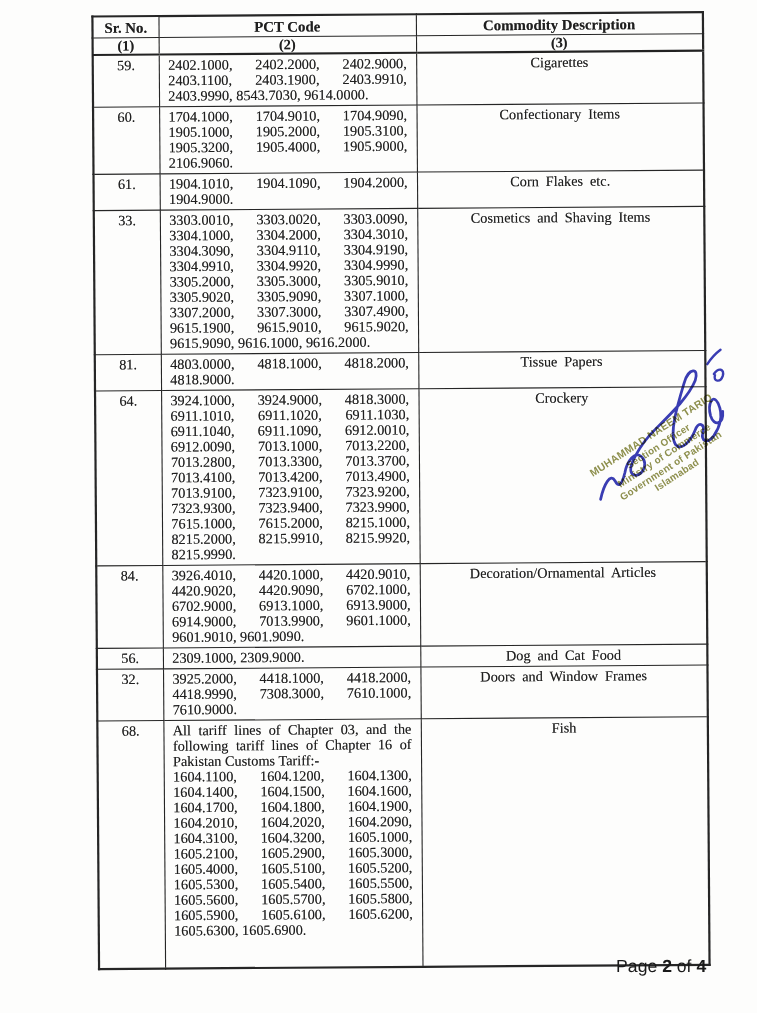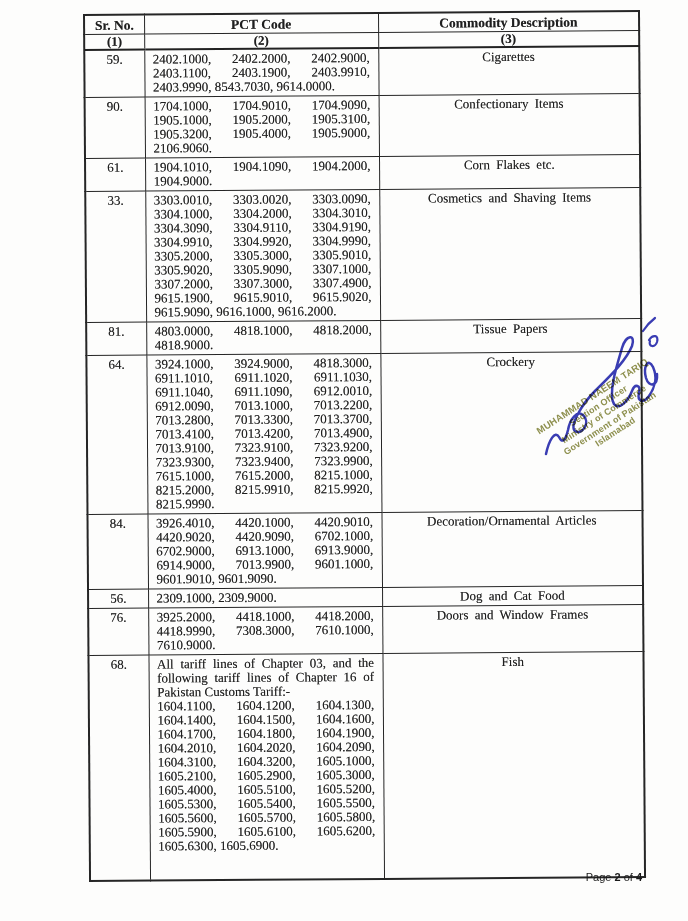--- a/index.html
+++ b/index.html
@@ -67,21 +67,21 @@
   .signature{
     position:absolute;left:532px;top:316px;width:130px;height:150px;
     mix-blend-mode:multiply;
   }
 
   
   .footer{
     position:absolute;left:530px;top:871px;width:112px;
     text-align:right;
     font-family:"Liberation Sans", sans-serif;
-    font-size:11px;color:#1a1a1a;
+    font-size:16px;color:#1a1a1a;
   }
   .footer b{font-weight:bold;}
 </style>
 </head>
 <body>
 
 <div class="sheet">
 
   <div class="table-wrap">
     <table class="doc">
@@ -104,21 +104,21 @@
       </thead>
       <tbody>
           <tr>
             <td class="sr">59.</td>
             <td class="codes">
               <div class="codes-text">2402.1000, 2402.2000, 2402.9000, 2403.1100, 2403.1900, 2403.9910, 2403.9990, 8543.7030, 9614.0000.</div>
             </td>
             <td class="commodity">Cigarettes</td>
           </tr>
           <tr>
-            <td class="sr">90.</td>
+            <td class="sr">60.</td>
             <td class="codes">
               <div class="codes-text">1704.1000, 1704.9010, 1704.9090, 1905.1000, 1905.2000, 1905.3100, 1905.3200, 1905.4000, 1905.9000, 2106.9060.</div>
             </td>
             <td class="commodity">Confectionary Items</td>
           </tr>
           <tr>
             <td class="sr">61.</td>
             <td class="codes">
               <div class="codes-text">1904.1010, 1904.1090, 1904.2000, 1904.9000.</div>
             </td>
@@ -153,21 +153,21 @@
             <td class="commodity">Decoration/Ornamental Articles</td>
           </tr>
           <tr>
             <td class="sr">56.</td>
             <td class="codes">
               <div class="codes-text">2309.1000, 2309.9000.</div>
             </td>
             <td class="commodity">Dog and Cat Food</td>
           </tr>
           <tr>
-            <td class="sr">76.</td>
+            <td class="sr">32.</td>
             <td class="codes">
               <div class="codes-text">3925.2000, 4418.1000, 4418.2000, 4418.9990, 7308.3000, 7610.1000, 7610.9000.</div>
             </td>
             <td class="commodity">Doors and Window Frames</td>
           </tr>
           <tr>
             <td class="sr">68.</td>
             <td class="codes tall">
               <div class="intro">All tariff lines of Chapter 03, and the following tariff lines of Chapter 16 of Pakistan Customs Tariff:-</div>
               <div class="codes-text">1604.1100, 1604.1200, 1604.1300, 1604.1400, 1604.1500, 1604.1600, 1604.1700, 1604.1800, 1604.1900, 1604.2010, 1604.2020, 1604.2090, 1604.3100, 1604.3200, 1605.1000, 1605.2100, 1605.2900, 1605.3000, 1605.4000, 1605.5100, 1605.5200, 1605.5300, 1605.5400, 1605.5500, 1605.5600, 1605.5700, 1605.5800, 1605.5900, 1605.6100, 1605.6200, 1605.6300, 1605.6900.</div>

